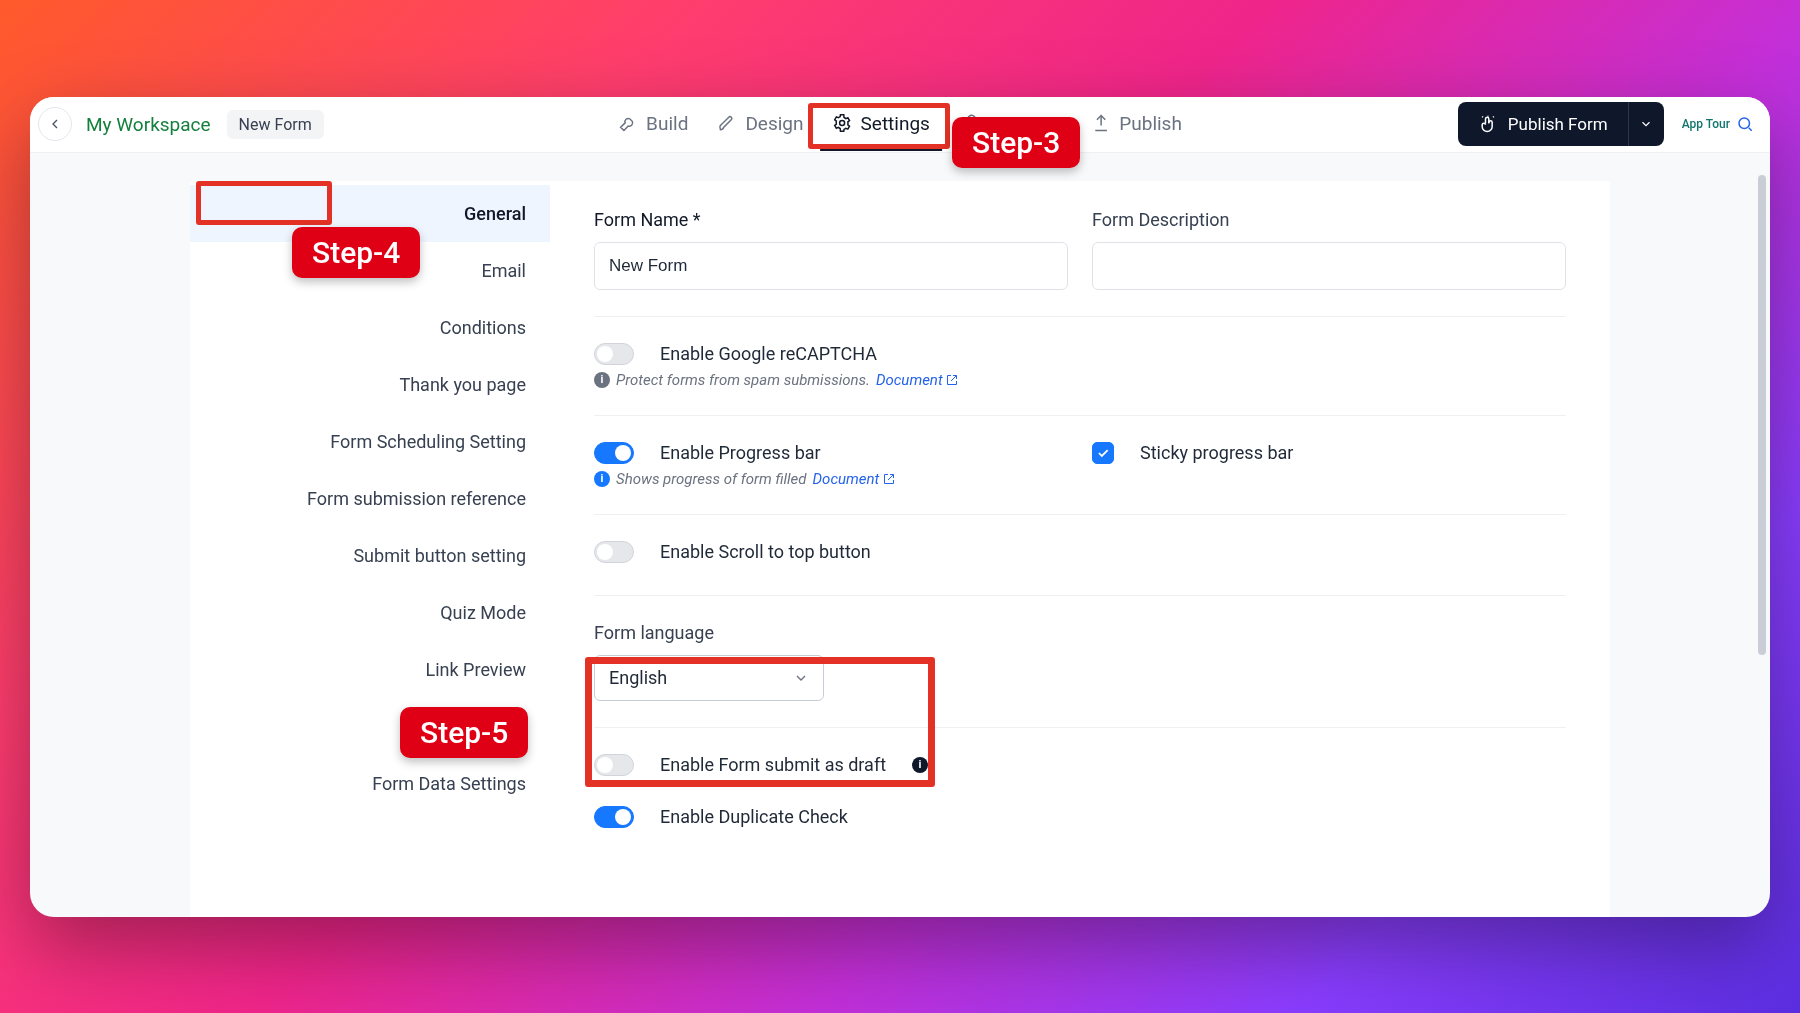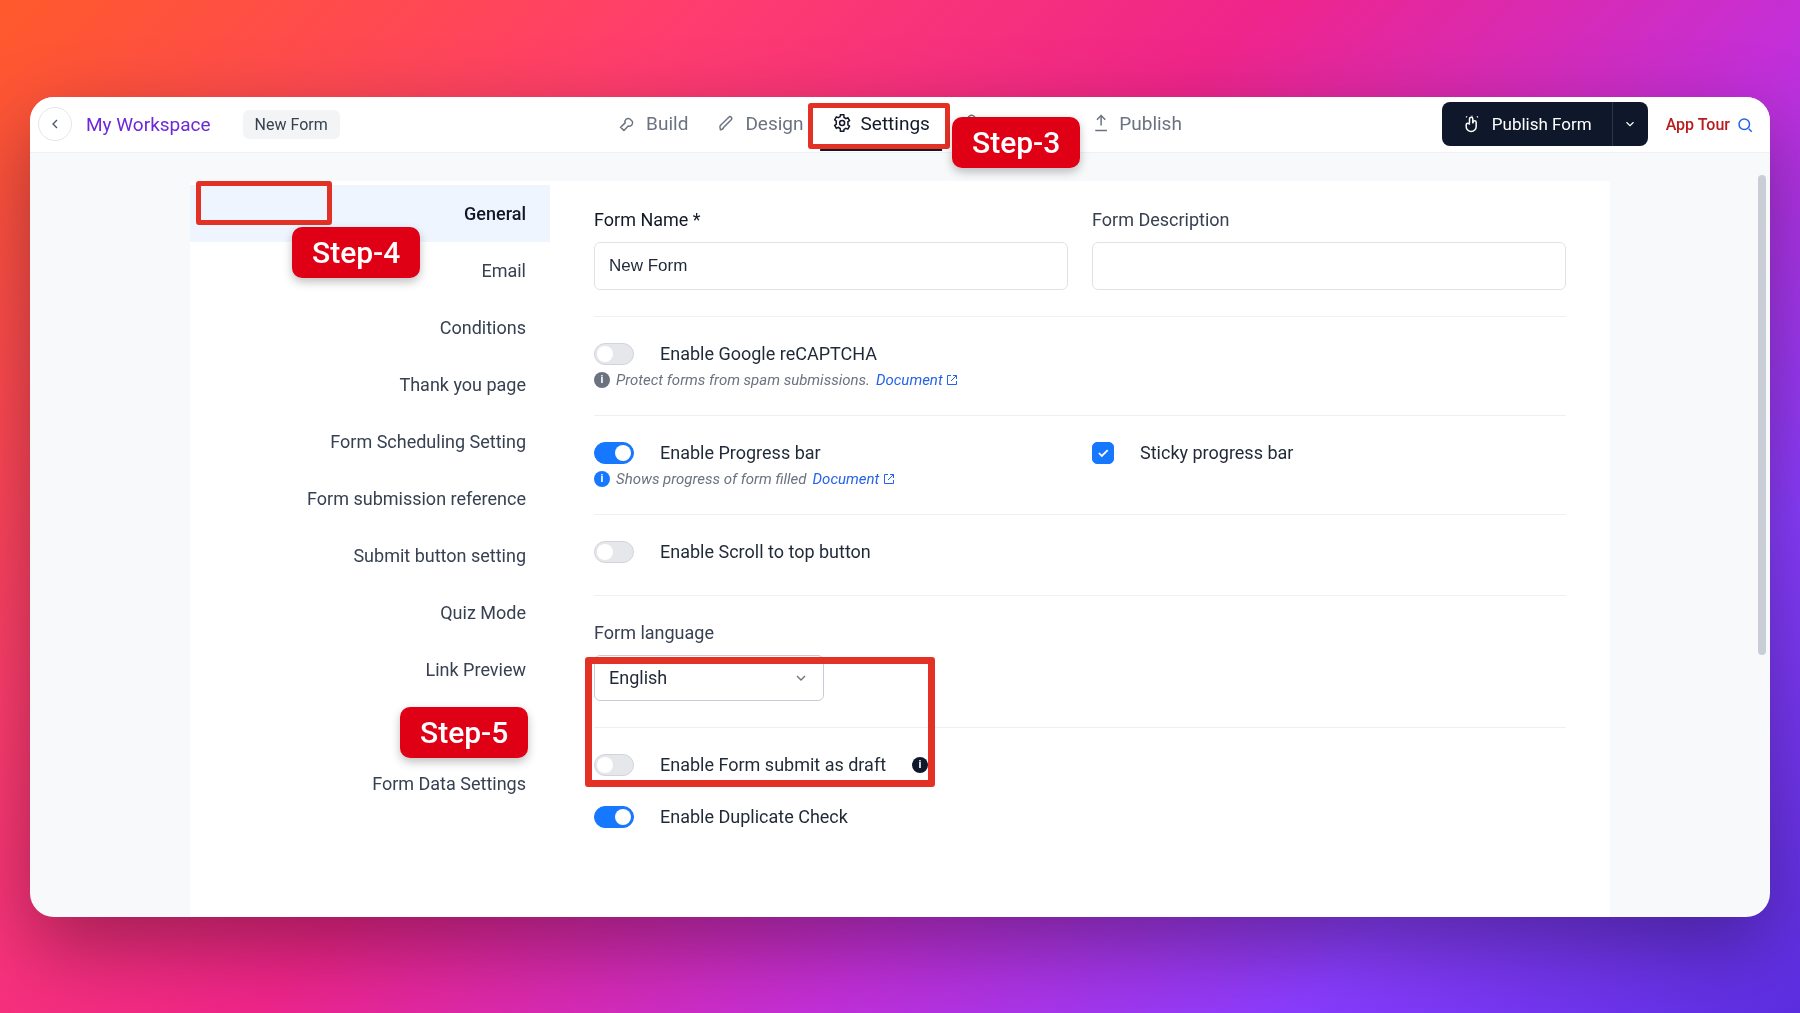--- a/index.html
+++ b/index.html
@@ -20,33 +20,33 @@
 .topbar {
   height: 56px; background: #fff; border-bottom: 1px solid #eef0f3;
   display: flex; align-items: center; padding: 0 8px;
   position: relative;
 }
 .back-btn {
   width: 34px; height: 34px; border: 1px solid #e3e6ea; border-radius: 50%;
   display: flex; align-items: center; justify-content: center;
   color: #4b5563; margin-right: 14px; cursor: pointer;
 }
-.workspace { font-size: 19px; color: #6d28d9; margin-right: 32px; }
+.workspace { font-size: 19px; color: #15803d; margin-right: 16px; }
 .new-form-pill { font-size: 16px; background: #f3f4f6; color: #374151; padding: 5px 12px; border-radius: 6px; }
 .tabs { position: absolute; left: 50%; transform: translateX(-50%); display: flex; gap: 13px; }
 .tab { display: flex; align-items: center; gap: 8px; padding: 14px 8px 16px; color: #6b7280; font-size: 19px; cursor: pointer; position: relative; }
 .tab.active { color: #111827; }
 .tab.active::after { content:""; position:absolute; bottom:0; left:-4px; right:-4px; height:2px; background:#111827; }
 .tab svg { width: 20px; height: 20px; stroke: currentColor; fill: none; stroke-width: 1.8; }
 .topbar-right { margin-left: auto; display: flex; align-items: center; gap: 10px; }
 .publish-group { display: flex; }
 .publish-btn { background:#0f172a; color:#fff; display:flex; align-items:center; gap:10px; padding:0 20px; height:44px; border-radius:8px 0 0 8px; font-size:17px; cursor:pointer; }
 .publish-btn svg { width:20px; height:20px; }
 .publish-more { background:#0f172a; color:#fff; width:36px; height:44px; border-left:1px solid #2b3544; border-radius:0 8px 8px 0; display:flex; align-items:center; justify-content:center; cursor:pointer; }
-.app-tour { color:#b91c1c; font-size:16px; font-weight:500; display:flex; align-items:flex-end; gap:6px; cursor:pointer; margin-left:8px; margin-right:8px; }
+.app-tour { color:#0f766e; font-size:12px; font-weight:500; display:flex; align-items:center; gap:6px; cursor:pointer; margin-left:8px; margin-right:8px; }
 .app-tour svg { width:18px; height:18px; stroke:#2563eb; }
 
 .body { display: flex; height: calc(100% - 56px); }
 
 .sidebar { width: 360px; background:#fff; margin-left:160px; margin-top:28px; border-radius:4px 0 0 0; padding-top:4px; height:calc(100% - 28px); overflow:hidden; }
 .side-item { padding:18px 24px; font-size:18px; color:#374151; cursor:pointer;text-align:right; }
 .side-item.active { background:#eef5ff; color:#111827; font-weight:500; }
 
 .main { flex:1; background:#fff; margin-top:28px; margin-right:160px; height:calc(100% - 28px); overflow:auto; padding:28px 44px; }
 .row { display:flex; gap:24px; margin-bottom:26px; padding-bottom:26px; border-bottom:1px solid #eef0f3; }

